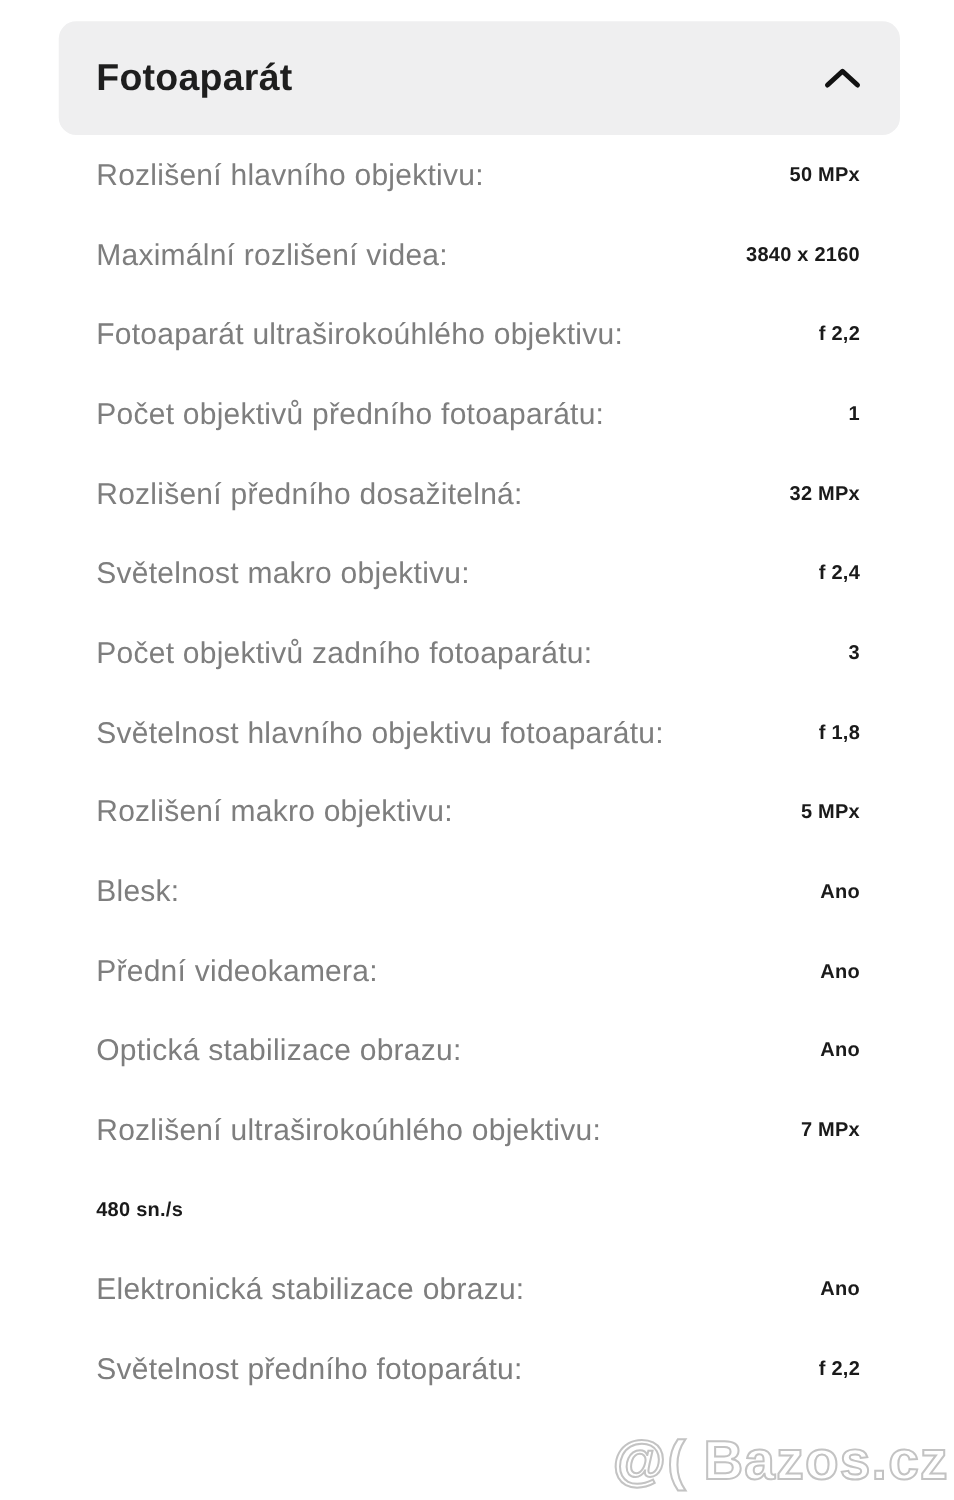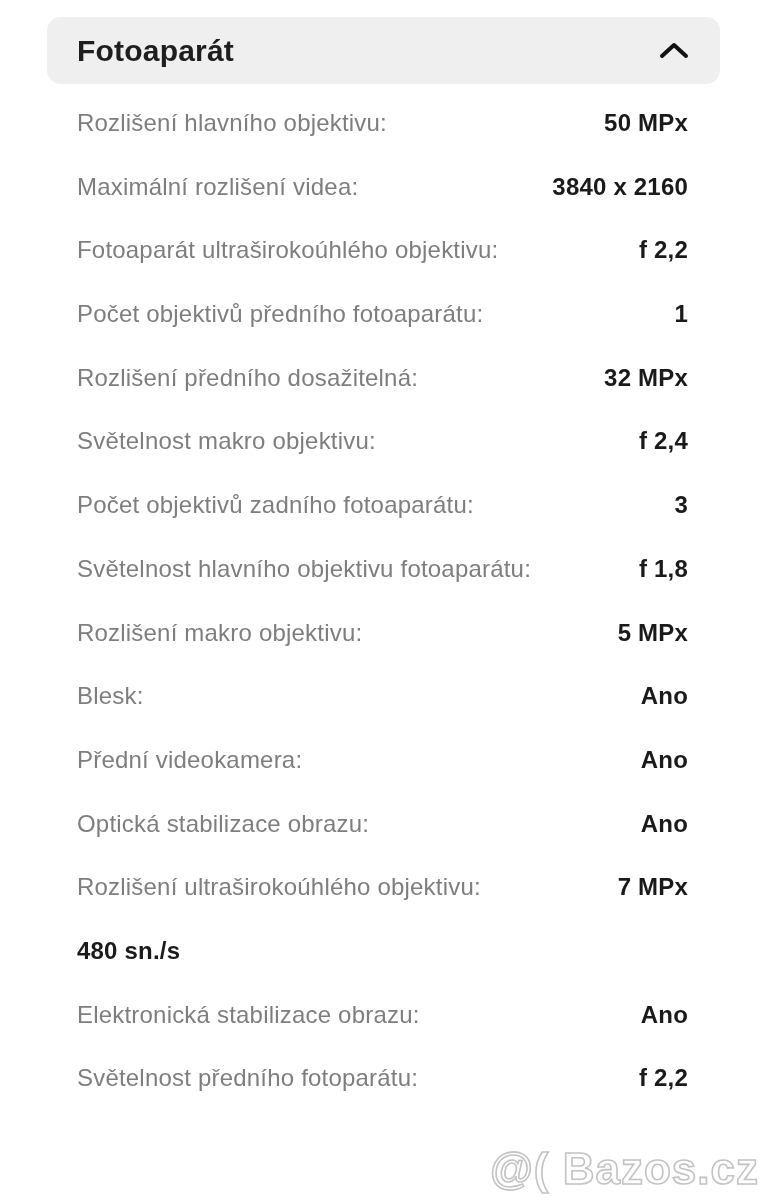--- a/index.html
+++ b/index.html
@@ -15,21 +15,21 @@
     background: #ffffff;
     overflow: hidden;
   }
 
   
   .accordion-header {
     position: absolute;
     left: 47px;
     top: 17px;
     width: 673px;
-    height: 67px;
+    height: 91px;
     box-sizing: border-box;
     background: #efeff0;
     border-radius: 14px;
     display: flex;
     align-items: center;
     justify-content: space-between;
     padding: 0 30px 0 30px;
     cursor: pointer;
     z-index: 2;
   }
@@ -51,32 +51,32 @@
   .spec-list {
     position: absolute;
     left: 77px;
     top: 109px;
     width: 611px;
     z-index: 1;
   }
   .spec-row {
     height: 63.7px;
     display: flex;
-    align-items: flex-start;
+    align-items: center;
     justify-content: space-between;
     white-space: nowrap;
   }
   .spec-label {
     font-size: 24px;
     font-weight: 400;
     color: #7e7e7e;
     letter-spacing: 0.2px;
   }
   .spec-value {
-    font-size: 24px;
+    font-size: 16px;
     font-weight: 700;
     color: #1a1a1a;
     letter-spacing: 0.2px;
   }
 
   
   .watermark {
     position: absolute;
     right: 4px;
     bottom: 6px;

